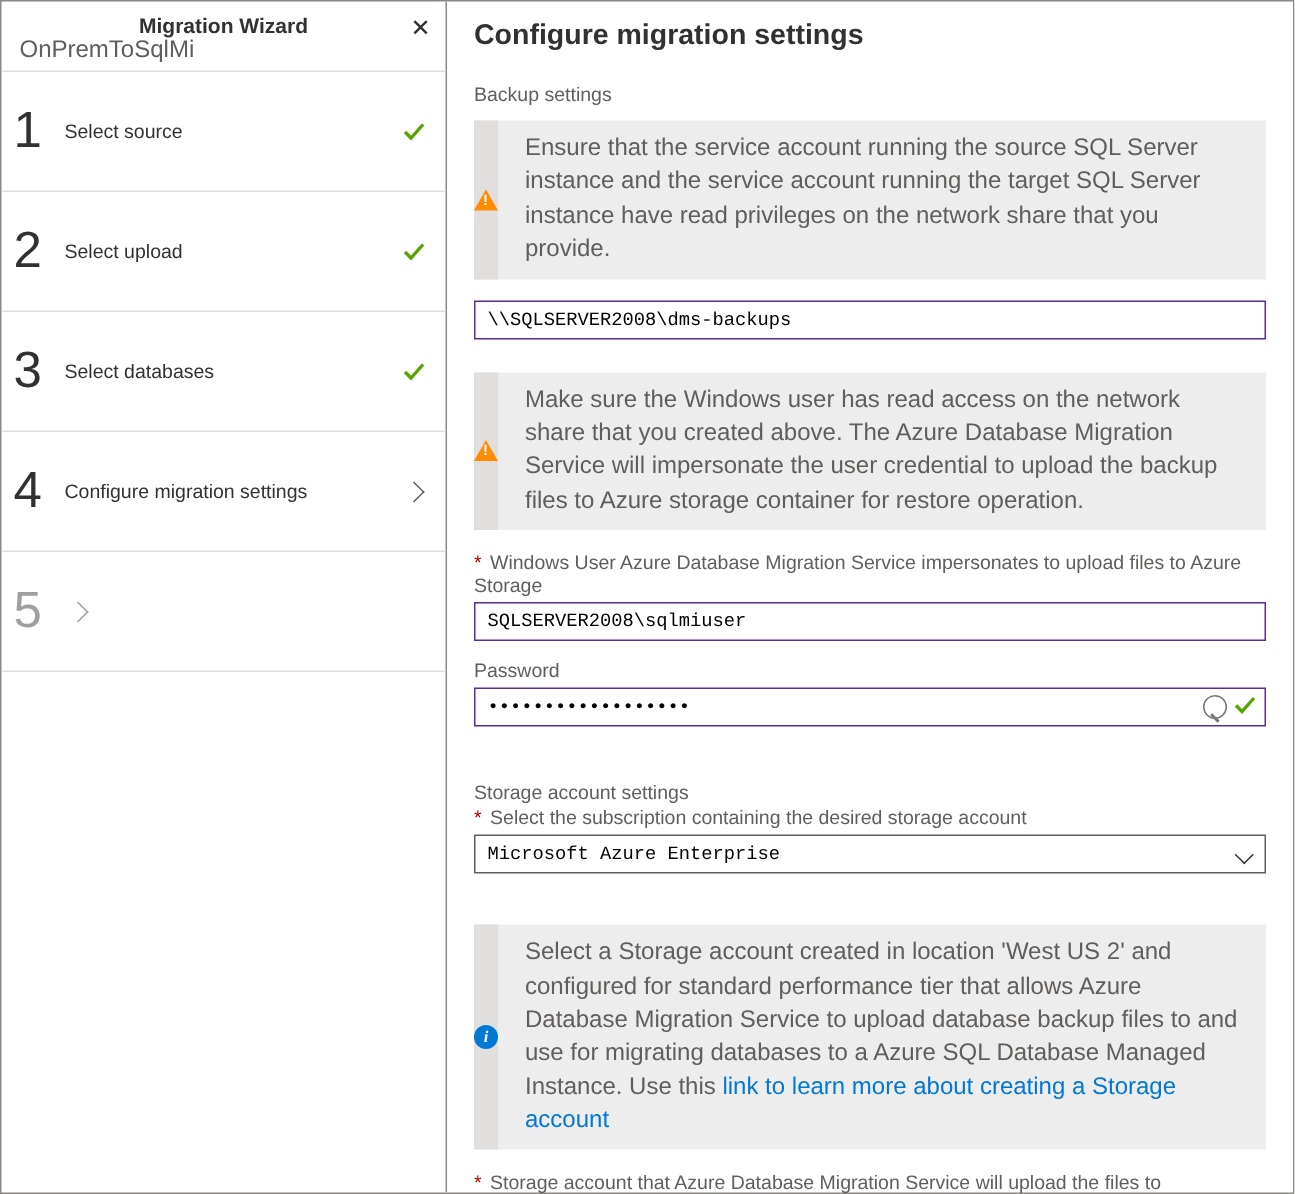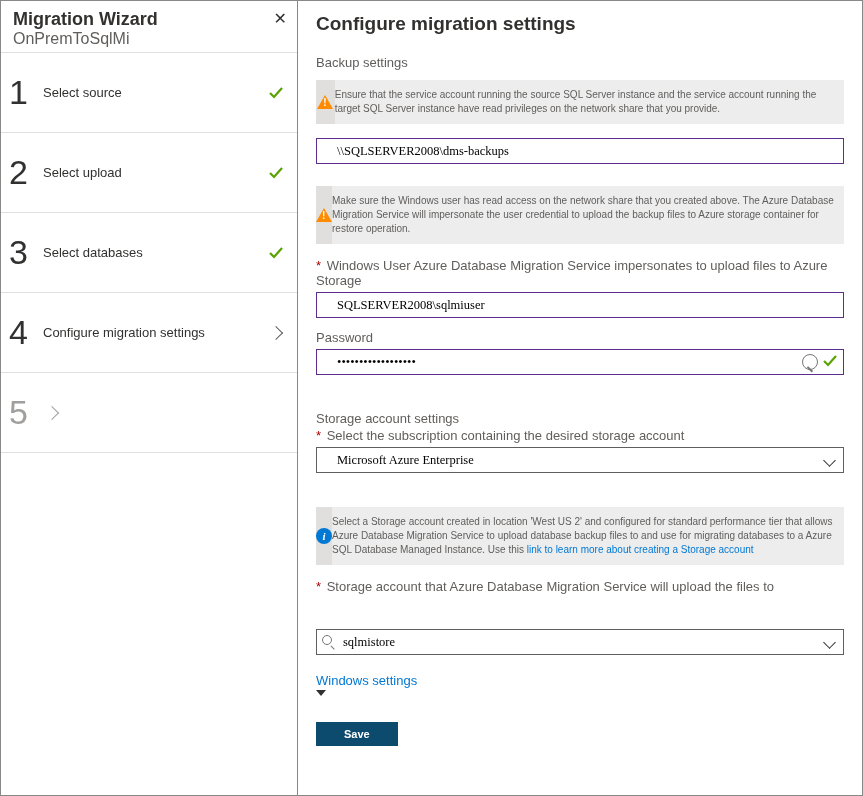--- a/index.html
+++ b/index.html
@@ -2,51 +2,51 @@
 <html><head>
 <meta charset="utf-8">
 <style>
 * { box-sizing: border-box; margin: 0; padding: 0; }
 body { font-family: "Segoe UI", Arial, sans-serif; font-size: 13px; color: #323130; background: #fff; }
 .wrap { width: 863px; height: 796px; border: 1px solid #8a8886; display: flex; overflow: hidden; }
 
 
 .side { width: 297px; border-right: 1px solid #8a8886; display: flex; flex-direction: column; }
 .side-head { padding: 8px 12px 4px 12px; border-bottom: 1px solid #e1dfdd; position: relative; }
-.side-title { font-size: 18px; font-weight: 600; }
+.side-title { font-size: 14px; font-weight: 600; text-align: center; }
 .side-sub { font-size: 16px; color: #605e5c; }
 .side-close { position: absolute; right: 10px; top: 8px; font-size: 16px; cursor: pointer; color: #323130; }
 .steps { list-style: none; }
 .step { display: flex; align-items: center; padding: 20px 12px 20px 8px; border-bottom: 1px solid #e1dfdd; cursor: pointer; }
 .step-num { font-size: 34px; width: 34px; color: #323130; font-weight: 300; }
 .step-label { flex: 1; font-size: 13px; }
 .step.done .step-ind svg { display: block; }
 .step-ind { width: 18px; display: flex; justify-content: center; }
 .step.pending .step-num, .step.pending .step-label { color: #a19f9d; }
 .chev { width: 10px; height: 10px; border-right: 1px solid #605e5c; border-bottom: 1px solid #605e5c; transform: rotate(-45deg); }
 .chev.gray { border-color: #a19f9d; }
 
 
 .main { flex: 1; padding: 12px 18px 12px 18px; overflow-y: auto; }
 .main h1 { font-size: 19px; font-weight: 600; margin-bottom: 20px; }
 .sect { font-size: 13px; color: #605e5c; margin: 12px 0 10px 0; }
 
 .alert { display: flex; background: #ededed; margin: 10px 0 14px 0; }
 .alert-icon { width: 32px; display: flex; align-items: center; justify-content: center; background: #e1dfdd; }
-.alert-body { padding: 8px 0; font-size: 10px; color: #605e5c; line-height: 1.4; }
+.alert-body { padding: 8px 18px; font-size: 16px; color: #605e5c; line-height: 1.4; }
 .alert-body a { color: #0078d4; text-decoration: none; }
 
 .warn-tri { width: 0; height: 0; border-left: 8px solid transparent; border-right: 8px solid transparent; border-bottom: 14px solid #ff8c00; position: relative; }
 .warn-tri::after { content: "!"; position: absolute; left: -2px; top: 2px; font-size: 10px; font-weight: bold; color: #fff; }
 .info-c { width: 16px; height: 16px; border-radius: 50%; background: #0078d4; color: #fff; font-size: 11px; font-weight: bold; display: flex; align-items: center; justify-content: center; font-family: Georgia, serif; font-style: italic; }
 
 .req { color: #a80000; margin-right: 2px; }
 .lbl { font-size: 13px; color: #605e5c; margin-bottom: 4px; display: block; }
 
-.inp, .sel { width: 100%; height: 26px; border: 1px solid #605e5c; padding: 0 20px; font-family: Liberation Serif, serif; font-size: 12.5px; background: #fff; }
+.inp, .sel { width: 100%; height: 26px; border: 1px solid #605e5c; padding: 0 8px; font-family: Liberation Mono, monospace; font-size: 12.5px; background: #fff; }
 .inp.focus { border-color: #5c2d91; }
 .pw-wrap { position: relative; }
 .pw-wrap .inp { padding-right: 48px; }
 .pw-i { position: absolute; right: 26px; top: 5px; width: 16px; height: 16px; border: 1.5px solid #767676; border-radius: 50%; display: flex; align-items: center; justify-content: center; }
 .pw-i::after { content: ""; width: 1.5px; height: 7px; background: #767676; position: absolute; bottom: -4px; transform: rotate(-45deg); }
 .pw-chk { position: absolute; right: 6px; top: 4px; }
 
 .sel { appearance: none; -webkit-appearance: none; background: #fff; position: relative; }
 .sel-wrap { position: relative; }
 .sel-wrap::after { content: ""; position: absolute; right: 10px; top: 9px; width: 8px; height: 8px; border-right: 1px solid #323130; border-bottom: 1px solid #323130; transform: rotate(45deg); pointer-events: none; }

